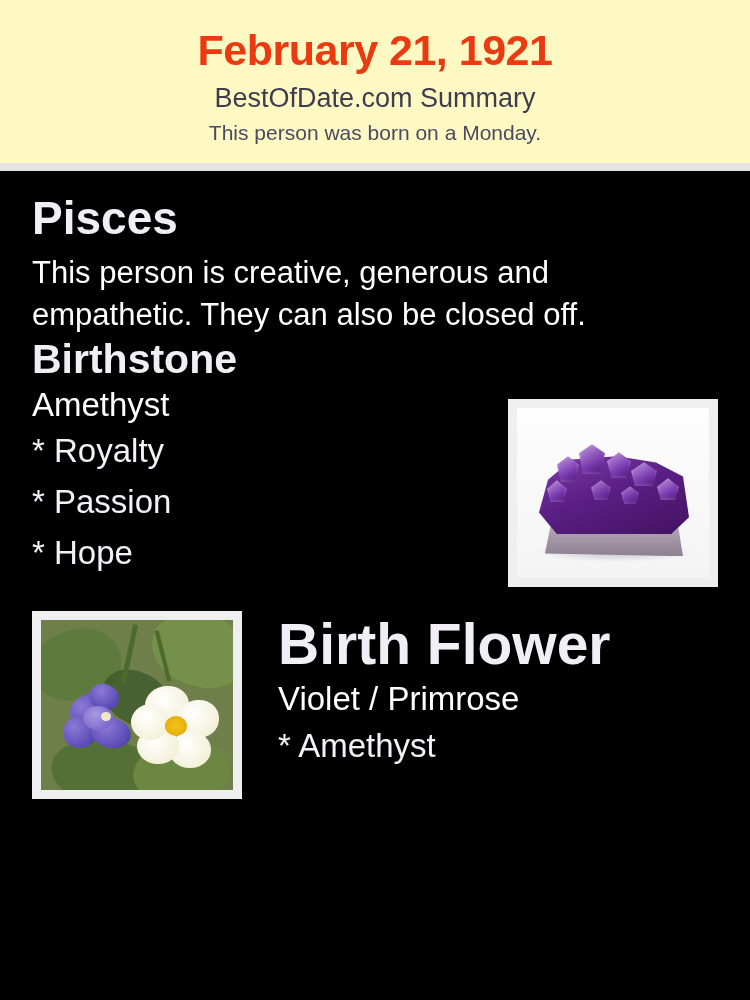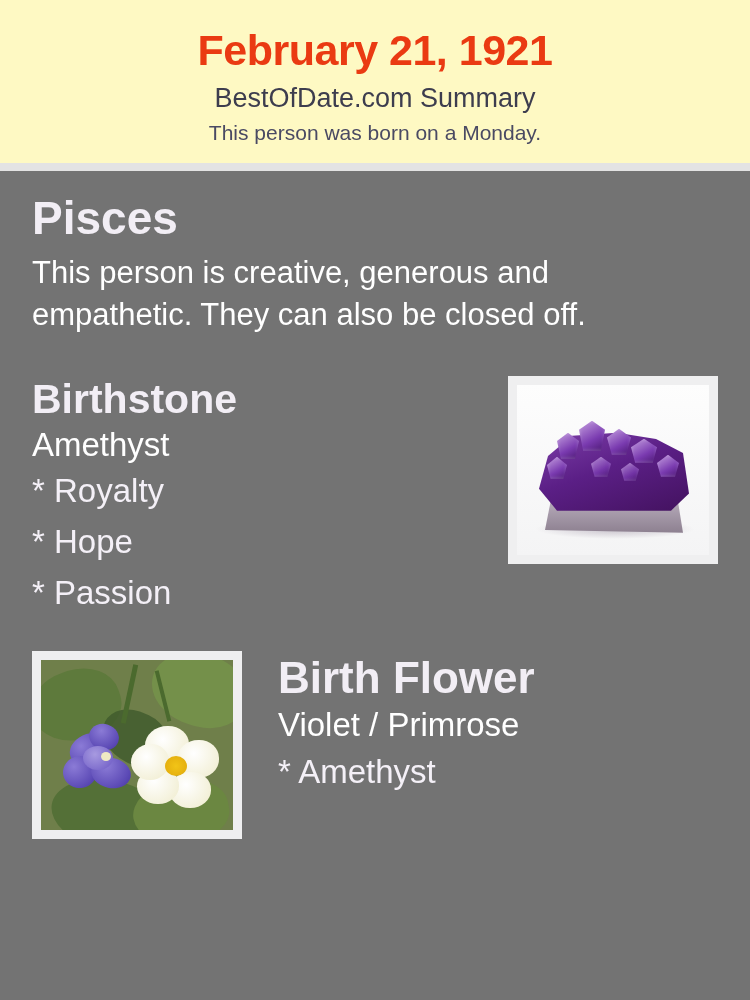--- a/index.html
+++ b/index.html
@@ -51,21 +51,21 @@
   }
 
   .divider {
     height: 8px;
     background: #e3e3e3;
     flex: 0 0 auto;
   }
 
   
   .body {
-    background: #737373;
+    background: #000000;
     flex: 1 1 auto;
     padding: 22px 32px 0 32px;
     color: #ffffff;
     position: relative;
   }
 
   .zodiac-name {
     font-size: 46px;
     font-weight: bold;
     color: #f2eef5;
@@ -75,23 +75,22 @@
   .zodiac-desc {
     font-size: 31px;
     line-height: 1.35;
     color: #ffffff;
     margin: 0;
     max-width: 680px;
   }
 
   
   .stone-section {
-    margin-top: 40px;
     display: flex;
-    align-items: flex-start;
+    align-items: flex-end;
     justify-content: space-between;
   }
   .stone-text { padding-top: 2px; }
   .section-title {
     font-size: 41px;
     font-weight: bold;
     color: #f2eef5;
     line-height: 1.05;
     margin: 0 0 4px 0;
   }
@@ -160,21 +159,21 @@
   
   .flower-section {
     margin-top: 24px;
     display: flex;
     align-items: flex-start;
   }
   .flower-text {
     padding-left: 36px;
     padding-top: 4px;
   }
-  .flower-text .section-title { font-size: 44px; }
+  .flower-text .section-title { font-size: 57px; }
   .flower-text .trait { margin-bottom: 16px; }
 
   .photo-flower { background: #6f7f4a; }
   .leaf {
     position: absolute;
     background: #6f8a45;
     border-radius: 50% 50% 45% 55%;
   }
   .l1 { left: -10px; top: 10px; width: 90px; height: 70px; background:#5e7a3c; transform: rotate(-18deg); }
   .l2 { right: -14px; top: -6px; width: 96px; height: 72px; background:#74904a; transform: rotate(14deg); }
@@ -242,22 +241,22 @@
   <div class="body">
 
     <div class="zodiac-name">Pisces</div>
     <div class="zodiac-desc">This person is creative, generous and empathetic. They can also be closed off.</div>
 
     <div class="stone-section">
       <div class="stone-text">
         <div class="section-title">Birthstone</div>
         <div class="section-value">Amethyst</div>
         <div class="trait">* Royalty</div>
+        <div class="trait">* Passion</div>
         <div class="trait">* Hope</div>
-        <div class="trait">* Passion</div>
       </div>
 
       <div class="photo-frame">
         <div class="photo amethyst">
           <div class="am-shadow"></div>
           <div class="am-base"></div>
           <div class="am-body"></div>
           <div class="xtal x1"></div>
           <div class="xtal x2"></div>
           <div class="xtal x3"></div>

